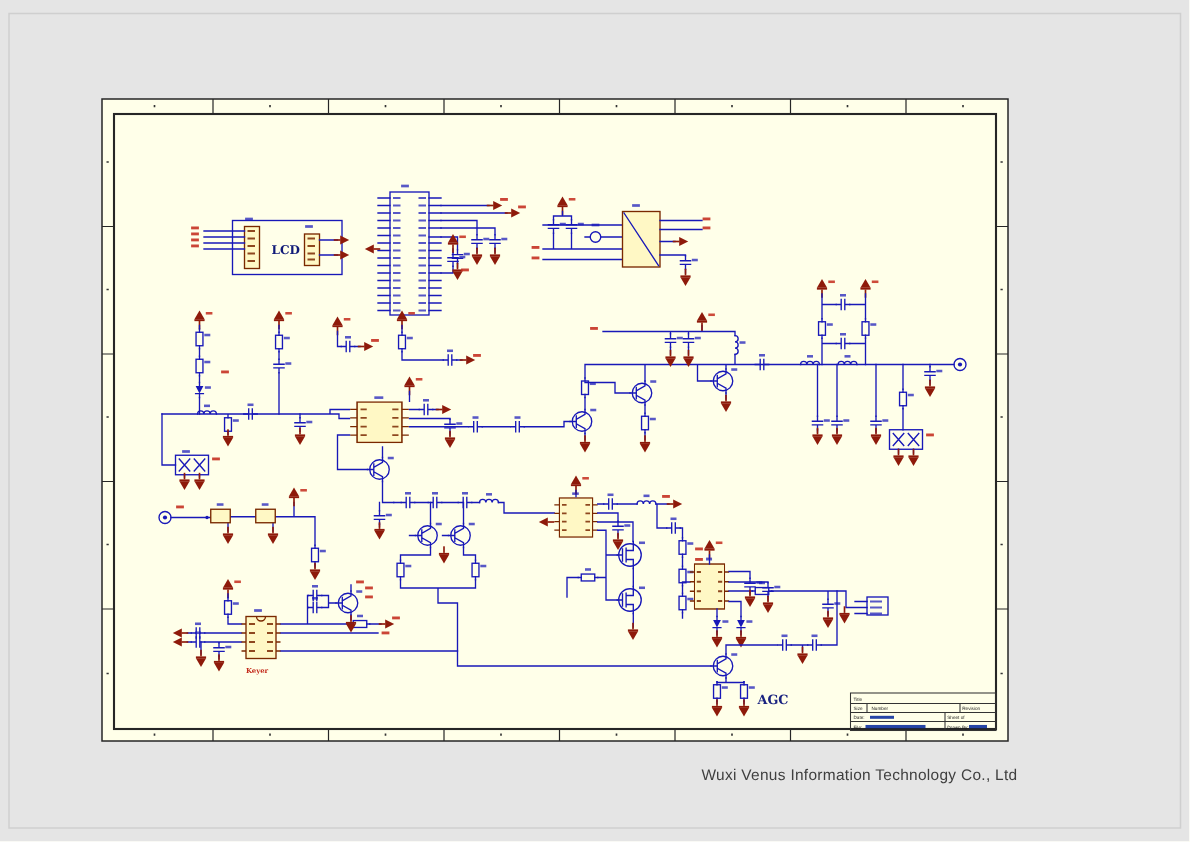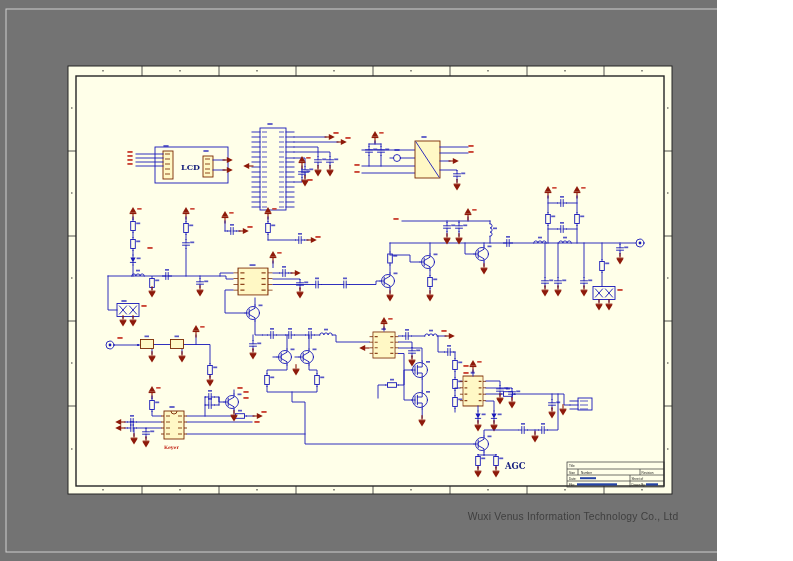--- a/index.html
+++ b/index.html
@@ -1,16 +1,16 @@
 <!DOCTYPE html>
 <html><head>
 <meta charset="utf-8">
 <style>
   html,body{margin:0;padding:0;background:#fff;}
-  .stage{position:relative;width:717px;height:561px;background:#737373;overflow:hidden;
+  .stage{position:relative;width:793px;height:561px;background:#e5e5e5;overflow:hidden;
          font-family:"Liberation Sans",sans-serif;}
   svg text{font-family:"DejaVu Serif",serif;}
   .tb-label{font-family:"Liberation Sans",sans-serif;font-size:3.1px;fill:#1b1b1b;}
   .company{font-family:"Liberation Sans",sans-serif;font-size:10.3px;fill:#3F3F3F;letter-spacing:.2px;}
   .lcd-t{font-size:8px;font-weight:bold;fill:#101A78;}
   .agc-t{font-size:8.5px;font-weight:bold;fill:#1A2380;}
   .key-t{font-size:4.6px;font-weight:bold;fill:#C42B1C;}
   .w{fill:none;stroke:#1818B8;stroke-width:0.9;stroke-linecap:square;}
   .frame{fill:none;stroke:#262626;stroke-width:1;}
   .frame2{fill:none;stroke:#262626;stroke-width:1.4;}

